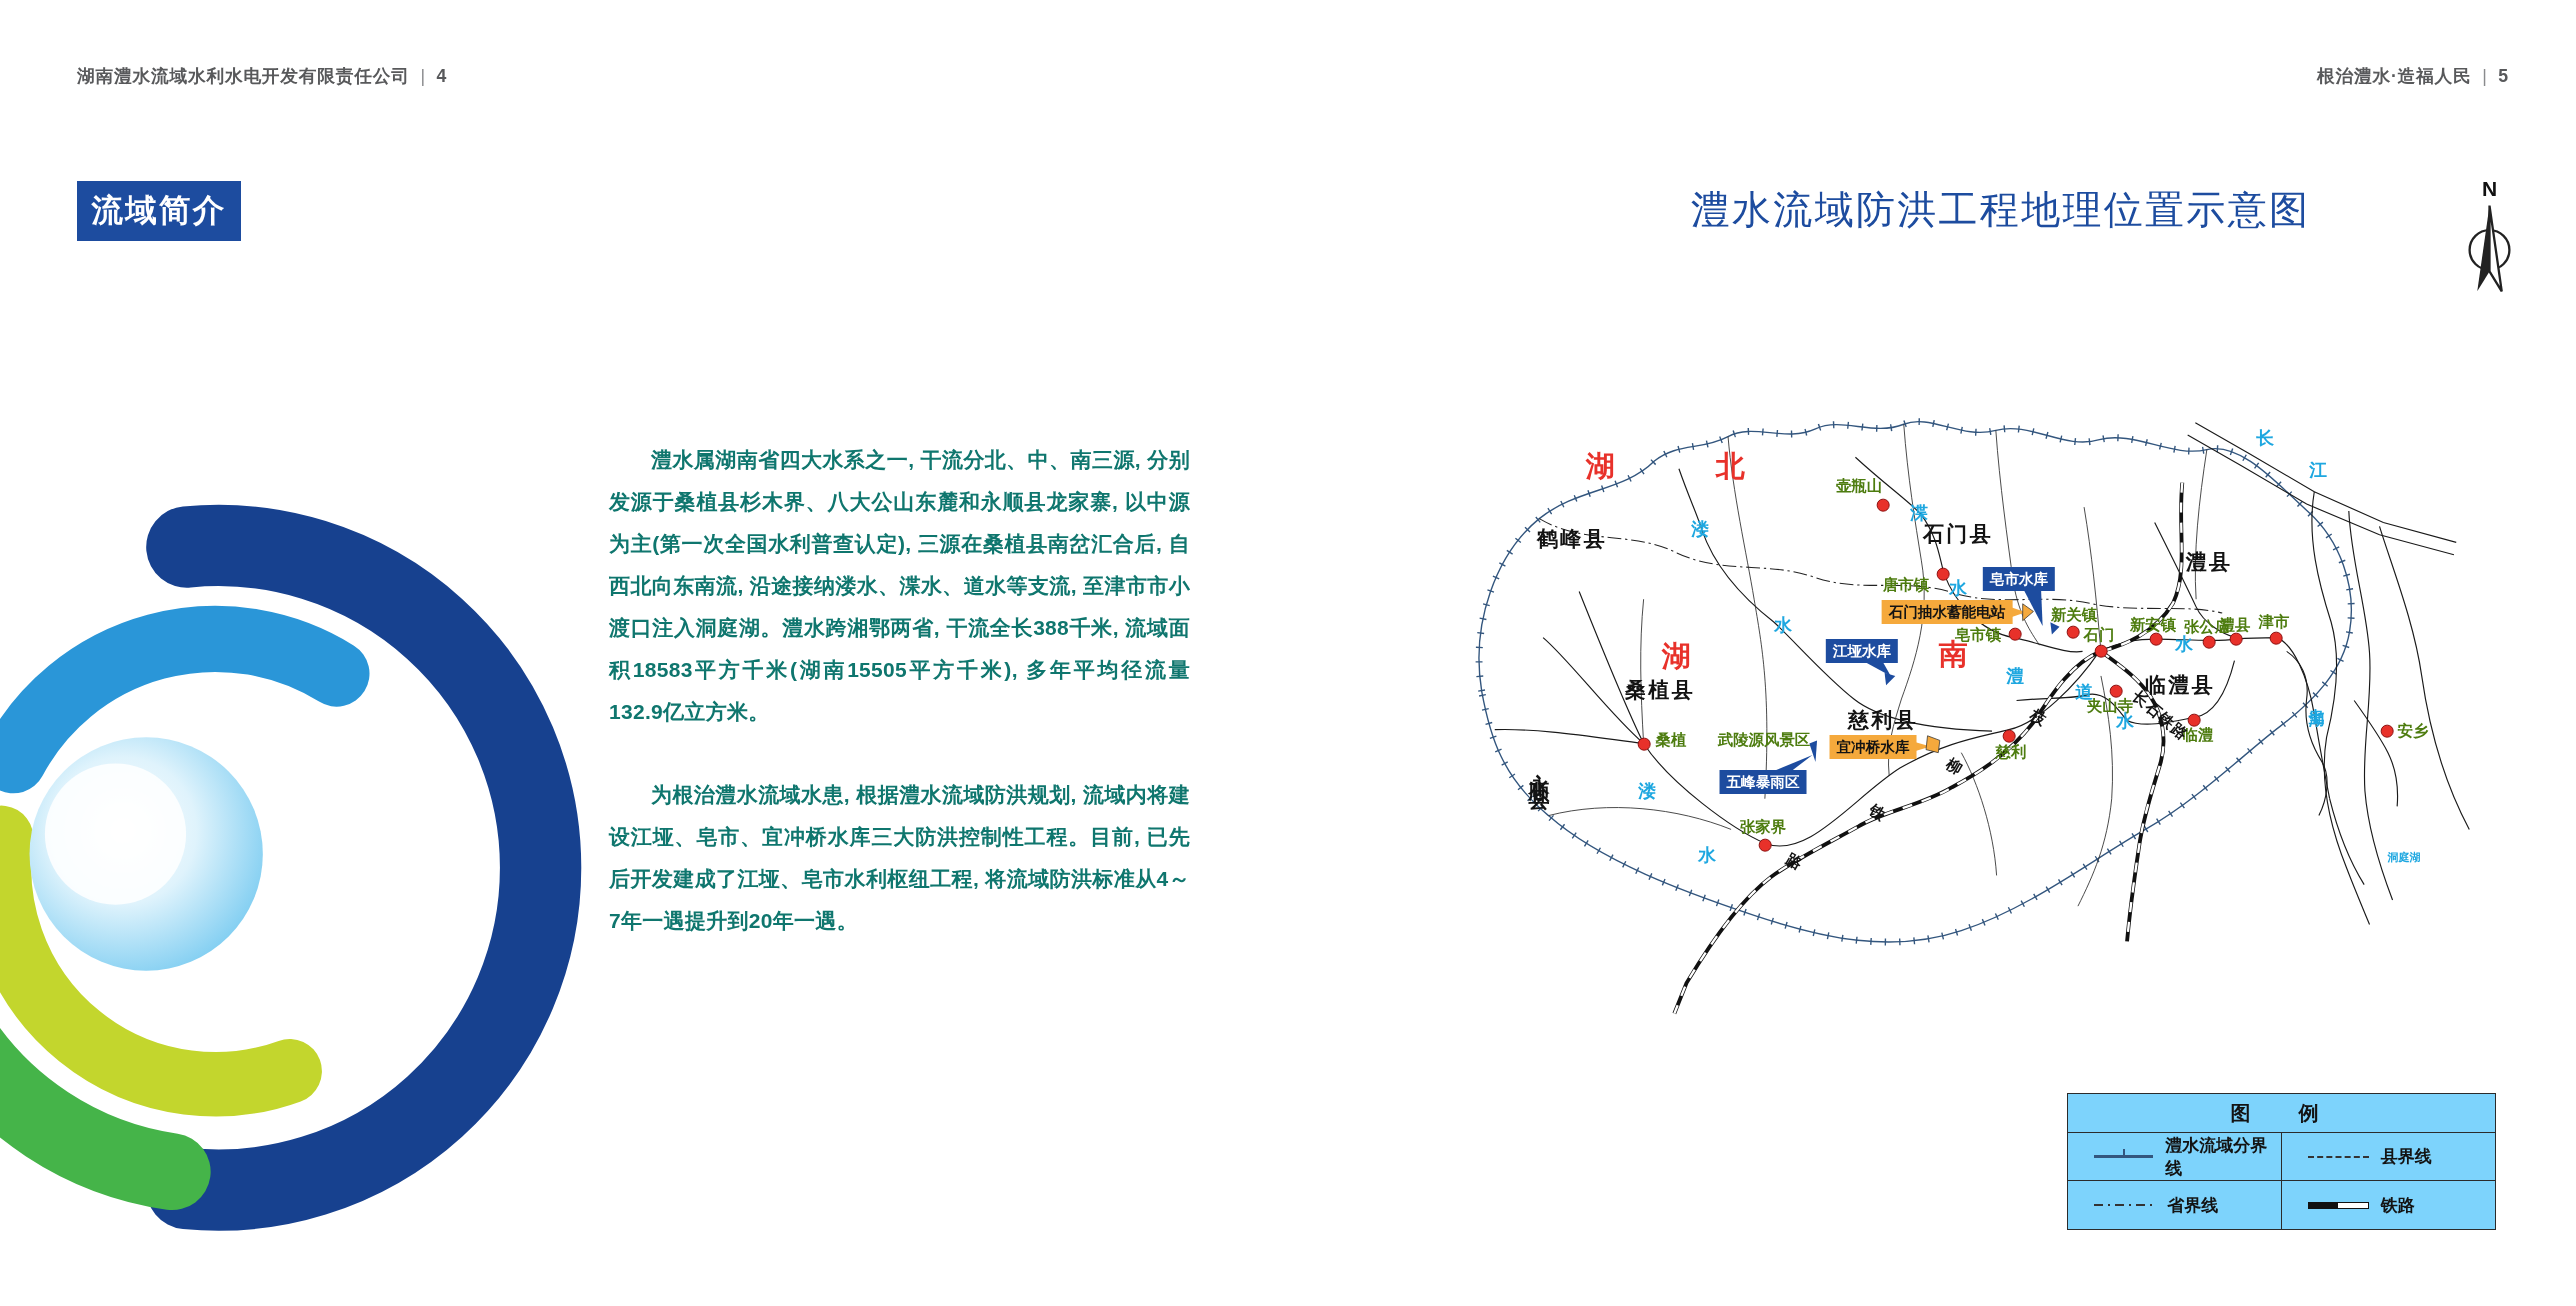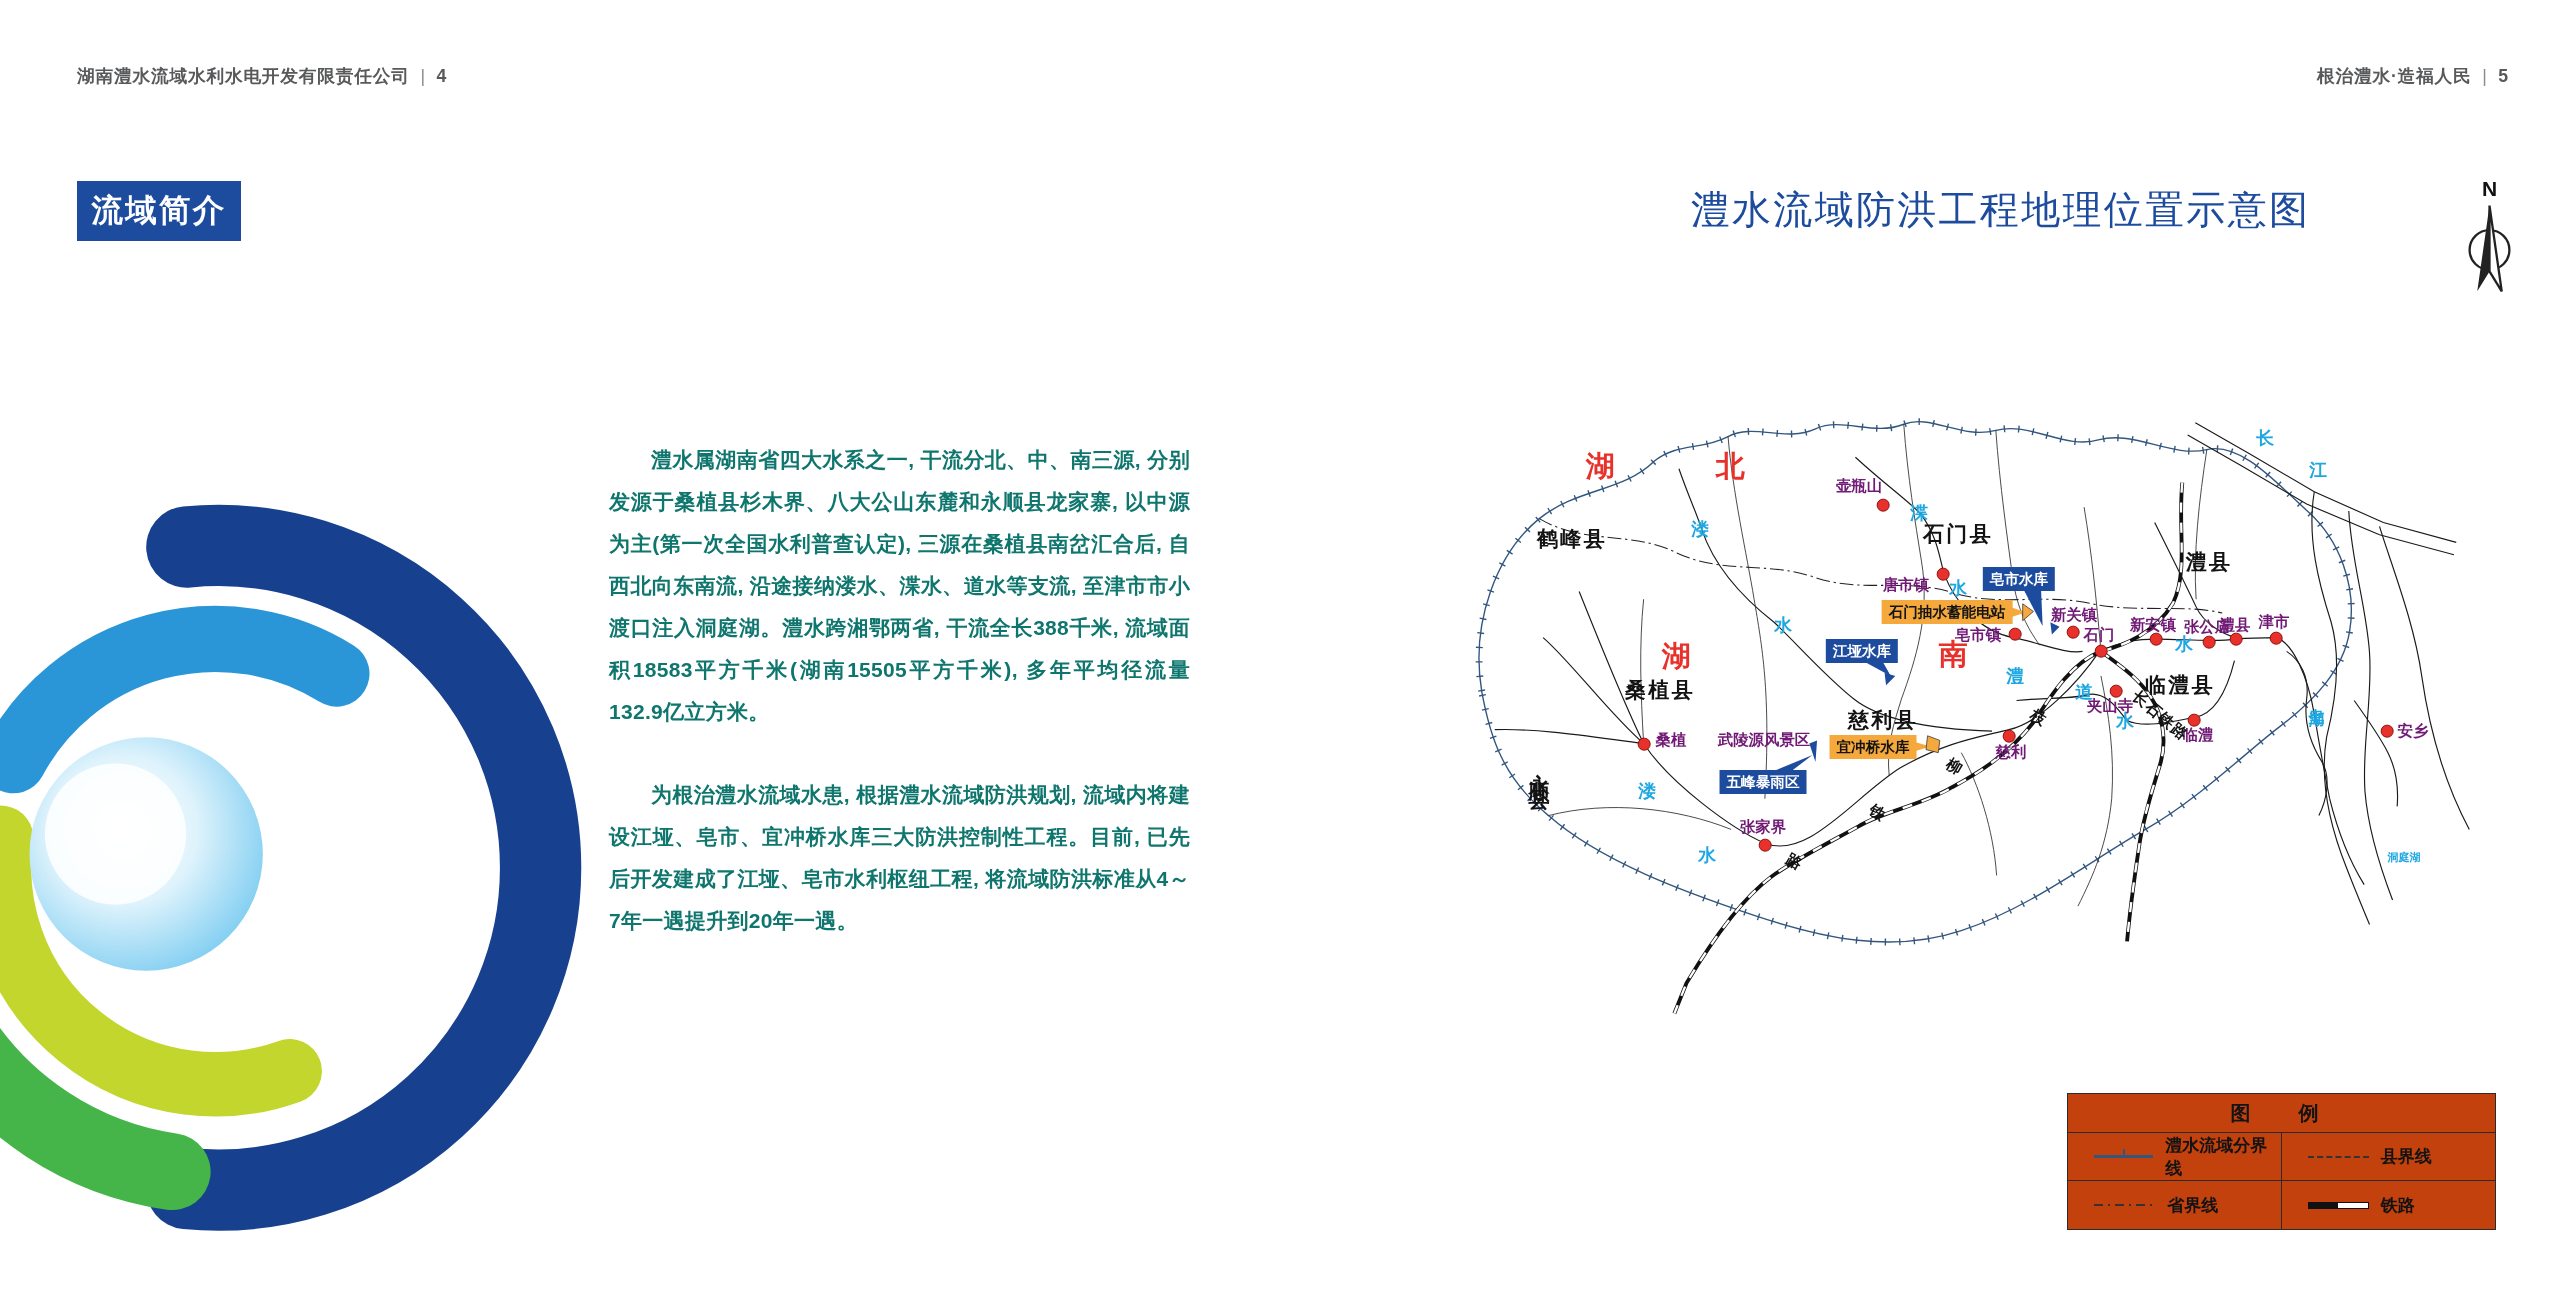--- a/index.html
+++ b/index.html
@@ -21,33 +21,33 @@
       font-size:39px;font-weight:normal;color:#1d4c9f;letter-spacing:2.3px;}
   .compass{position:absolute;left:2461px;top:177px;width:57px;text-align:center;}
   .compass .n{font-size:21px;font-weight:bold;color:#111;display:block;}
   
   .map{position:absolute;left:1424px;top:369px;width:1136px;height:752px;}
   .map svg{position:absolute;left:0;top:0;}
   .lbl{position:absolute;transform:translate(-50%,-50%);white-space:nowrap;}
   .prov{font-size:29px;font-weight:bold;color:#e8312a;letter-spacing:1.5px;}
   .cnty{font-size:21px;font-weight:bold;color:#131313;letter-spacing:2.3px;}
   .cnty.vert{writing-mode:vertical-rl;letter-spacing:7.7px;}
-  .town{font-size:15.4px;font-weight:bold;color:#701a75;}
+  .town{font-size:15.4px;font-weight:bold;color:#4d7c0f;}
   .riv{font-size:17.7px;font-weight:bold;color:#1ea7e0;}
   .riv.vert{writing-mode:vertical-rl;letter-spacing:1.5px;font-size:15.4px;}
   .rail-ch{font-size:15.4px;font-weight:bold;color:#131313;transform:translate(-50%,-50%) rotate(30deg);}
   .rail-name{font-size:15.4px;font-weight:bold;color:#131313;transform:translate(-50%,-50%) rotate(40deg);letter-spacing:1.5px;}
   .dot{position:absolute;width:10.7px;height:10.7px;border-radius:50%;background:#e8312a;border:0.8px solid #8d1111;
        transform:translate(-50%,-50%);}
   .callout{position:absolute;height:24px;line-height:24px;padding:0 7px;font-weight:bold;white-space:nowrap;
        transform:translate(-50%,-50%);font-size:14.6px;}
   .callout.blue{background:#1d4c9f;color:#fff;}
   .callout.orange{background:#f5a93c;color:#131313;}
   
-  .legend{position:absolute;left:2067px;top:1093px;width:427px;height:135px;border:1.5px solid #2b2b2b;background:#c2410c;}
+  .legend{position:absolute;left:2067px;top:1093px;width:427px;height:135px;border:1.5px solid #2b2b2b;background:#7dd3fc;}
   .legend .ttl{height:38px;border-bottom:1.5px solid #2b2b2b;display:flex;align-items:center;justify-content:center;
        font-size:20px;font-weight:bold;letter-spacing:14px;color:#131313;}
   .legend .grid{display:grid;grid-template-columns:1fr 1fr;grid-template-rows:48px 48px;}
   .legend .cell{display:flex;align-items:center;gap:12.3px;padding-left:26px;
        border-right:1.5px solid #2b2b2b;border-bottom:1.5px solid #2b2b2b;}
   .legend .cell:nth-child(2n){border-right:none;}
   .legend .cell:nth-child(n+3){border-bottom:none;}
   .legend .cell .t{font-size:17px;font-weight:bold;color:#131313;}
   .sym{display:inline-block;}
   .sym-basin{width:61px;height:2.3px;background:#33567e;position:relative;}

